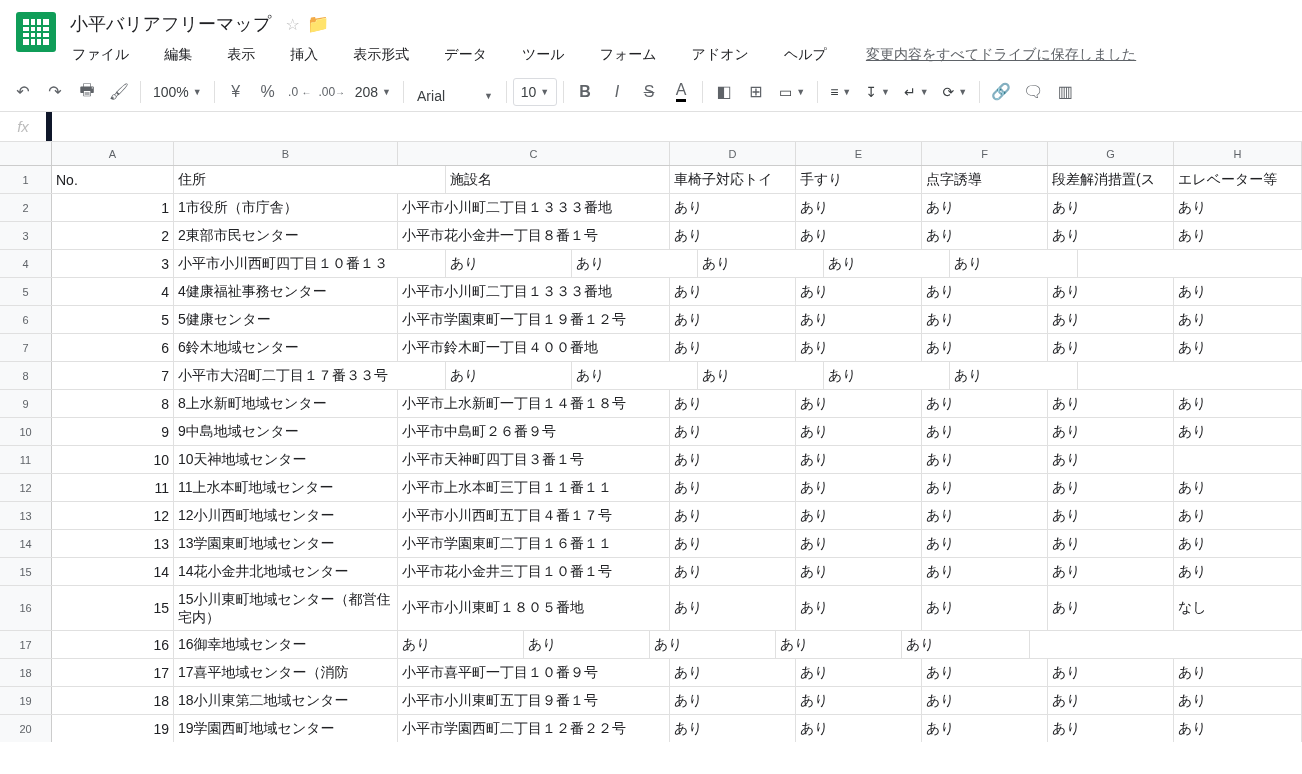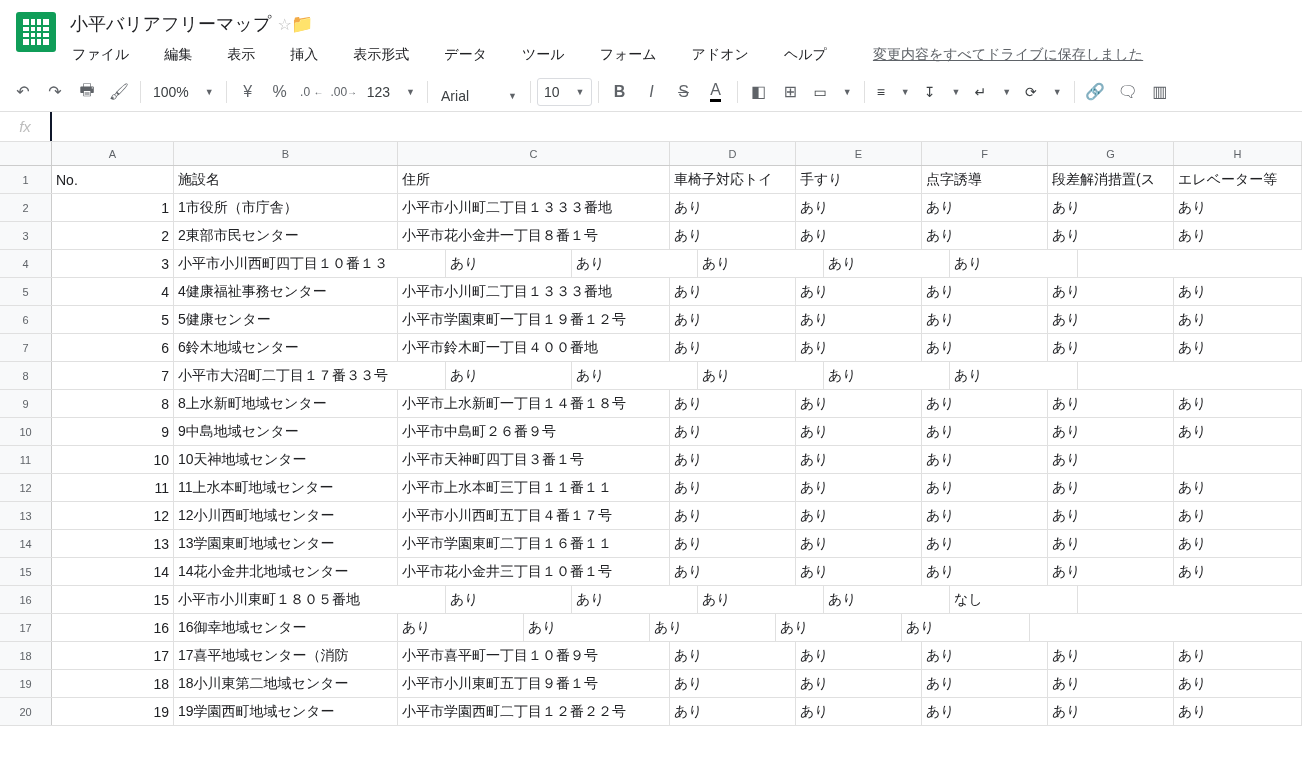--- a/index.html
+++ b/index.html
@@ -5,39 +5,39 @@
   * { box-sizing: border-box; margin: 0; padding: 0; }
   body { font-family: Arial, "Hiragino Sans", "Yu Gothic", sans-serif; font-size: 13px; color: #202124; background: #fff; overflow: hidden; width: 1302px; height: 774px; }
   
   .header { display: flex; padding: 8px 8px 0 8px; align-items: flex-start; }
   .logo { width: 40px; height: 40px; margin: 4px 8px 0 8px; background: #0f9d58; border-radius: 3px; display: flex; align-items: center; justify-content: center; }
   .logo-inner { width: 26px; height: 26px; background: #fff; position: relative; }
   .logo-inner::before, .logo-inner::after { content:""; position:absolute; background:#0f9d58; }
   .logo-inner::before { left:0; right:0; top:50%; height:2px; transform:translateY(-1px); box-shadow: 0 -6px 0 #0f9d58, 0 6px 0 #0f9d58; }
   .logo-inner::after { top:0; bottom:0; left:50%; width:2px; transform:translateX(-1px); box-shadow: -6px 0 0 #0f9d58, 6px 0 0 #0f9d58; }
   .title-area { flex: 1; }
-  .doc-title-row { display: flex; align-items: center; padding: 2px 0 4px 0; }
+  .doc-title-row { display: flex; align-items: center; gap: 8px; padding: 2px 0 4px 0; }
   .doc-title { font-size: 18px; color: #202124; padding: 2px 6px; }
   .star { color: #bbb; font-size: 16px; }
   .folder { color: #888; font-size: 18px; }
   .menubar { display: flex; gap: 19px; align-items: center; }
   .menu-item { padding: 4px 8px; font-size: 14px; color: #202124; cursor: pointer; border-radius: 3px; }
-  .save-status { margin-left: 19px; color: #5f6368; text-decoration: underline; font-size: 14px; }
+  .save-status { margin-left: 12px; color: #5f6368; text-decoration: underline; font-size: 14px; }
   
   .toolbar { display: flex; align-items: center; padding: 4px 8px; border-bottom: 1px solid #e0e0e0; gap: 2px; height: 40px; margin-top: 4px; }
   .tb-btn { width: 30px; height: 28px; display: flex; align-items: center; justify-content: center; color: #5f6368; cursor: pointer; border-radius: 3px; font-size: 16px; }
   .tb-sep { width: 1px; height: 22px; background: #e0e0e0; margin: 0 4px; }
-  .tb-select { display: flex; align-items: center; gap: 16px; padding: 0 6px; height: 28px; color: #3c4043; cursor: pointer; border-radius: 3px; font-size: 14px; }
+  .tb-select { display: flex; align-items: center; gap: 4px; padding: 0 6px; height: 28px; color: #3c4043; cursor: pointer; border-radius: 3px; font-size: 14px; }
   .caret { font-size: 9px; color: #5f6368; }
   .font-box { min-width: 90px; border: 1px solid transparent; justify-content: space-between; margin-top: 8px; }
   .size-box { min-width: 44px; border: 1px solid #dadce0; justify-content: center; }
   .color-underline { border-bottom: 3px solid #000; padding-bottom:1px; line-height:1; }
   
   .fx-bar { display: flex; align-items: center; border-bottom: 1px solid #e0e0e0; height: 30px; }
-  .fx-label { width: 52px; text-align: center; font-style: italic; color: #bdbdbd; font-size: 15px; border-right: 2px solid #0f172a; height: 100%; line-height: 30px; }
+  .fx-label { width: 52px; text-align: center; font-style: italic; color: #bdbdbd; font-size: 15px; border-right: 6px solid #0f172a; height: 100%; line-height: 30px; }
   .fx-input { flex: 1; padding: 0 8px; height: 100%; }
   
   .sheet { position: relative; overflow: hidden; height: 600px; }
   .col-headers { display: flex; background: #f8f9fa; border-bottom: 1px solid #ccc; height: 24px; position: sticky; top: 0; }
   .corner { width: 52px; border-right: 1px solid #ccc; background: #f8f9fa; }
   .col-h { border-right: 1px solid #ddd; text-align: center; font-size: 11px; color: #5f6368; line-height: 24px; }
   .row { display: flex; border-bottom: 1px solid #e0e0e0; }
   .row-h { width: 52px; background: #f8f9fa; border-right: 1px solid #ccc; text-align: center; font-size: 11px; color: #5f6368; display: flex; align-items: center; justify-content: center; }
   .cell { border-right: 1px solid #e0e0e0; padding: 2px 4px; font-size: 14px; color: #202124; overflow: hidden; white-space: nowrap; display: flex; align-items: center; min-height: 27px; }
   .cell.num { justify-content: flex-end; }
@@ -92,21 +92,21 @@
   <div class="tb-btn">%</div>
   <div class="tb-btn">
       <span style="font-size:12px">.0&nbsp;</span>
       <span style="font-size:10px">←</span>
     </div>
   <div class="tb-btn">
       <span style="font-size:12px">.00</span>
       <span style="font-size:10px">→</span>
     </div>
   <div class="tb-select">
-      <span>123</span>
+      <span>208</span>
       <span class="caret">▼</span>
     </div>
   <div class="tb-sep"></div>
   <div class="tb-select font-box">
       <span>Arial</span>
       <span class="caret">▼</span>
     </div>
   <div class="tb-sep"></div>
   <div class="tb-select size-box">
       <span>10</span>
@@ -163,22 +163,22 @@
     <div class="col-h cD">D</div>
     <div class="col-h cE">E</div>
     <div class="col-h cF">F</div>
     <div class="col-h cG">G</div>
     <div class="col-h cH">H</div>
   </div>
   <div id="rows">
       <div class="row">
         <div class="row-h">1</div>
         <div class="cell bold cA">No.</div>
+        <div class="cell bold cC">住所</div>
         <div class="cell bold cB">施設名</div>
-        <div class="cell bold cC">住所</div>
         <div class="cell bold cD">車椅子対応トイ</div>
         <div class="cell bold cE">手すり</div>
         <div class="cell bold cF">点字誘導</div>
         <div class="cell bold cG">段差解消措置(ス</div>
         <div class="cell bold cH">エレベーター等</div>
       </div>
       <div class="row">
         <div class="row-h">2</div>
         <div class="cell cA num">1</div>
         <div class="cell cB">1市役所（市庁舎）</div>
@@ -326,20 +326,21 @@
         <div class="cell cC">小平市花小金井三丁目１０番１号</div>
         <div class="cell cD">あり</div>
         <div class="cell cE">あり</div>
         <div class="cell cF">あり</div>
         <div class="cell cG">あり</div>
         <div class="cell cH">あり</div>
       </div>
       <div class="row">
         <div class="row-h">16</div>
         <div class="cell cA num">15</div>
+        <div class="cell cB multi">15小川東町地域センター（都営住宅内）</div>
         <div class="cell cC">小平市小川東町１８０５番地</div>
         <div class="cell cD">あり</div>
         <div class="cell cE">あり</div>
         <div class="cell cF">あり</div>
         <div class="cell cG">あり</div>
         <div class="cell cH">なし</div>
       </div>
       <div class="row">
         <div class="row-h">17</div>
         <div class="cell cA num">16</div>

